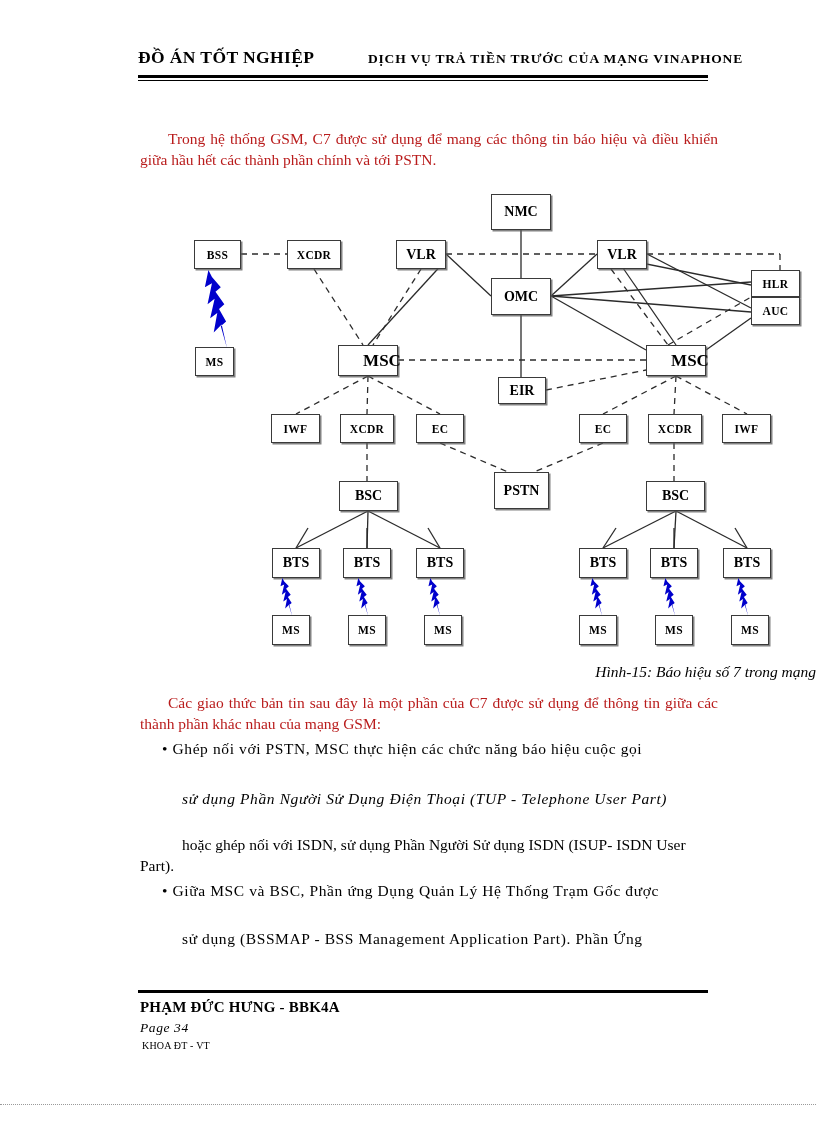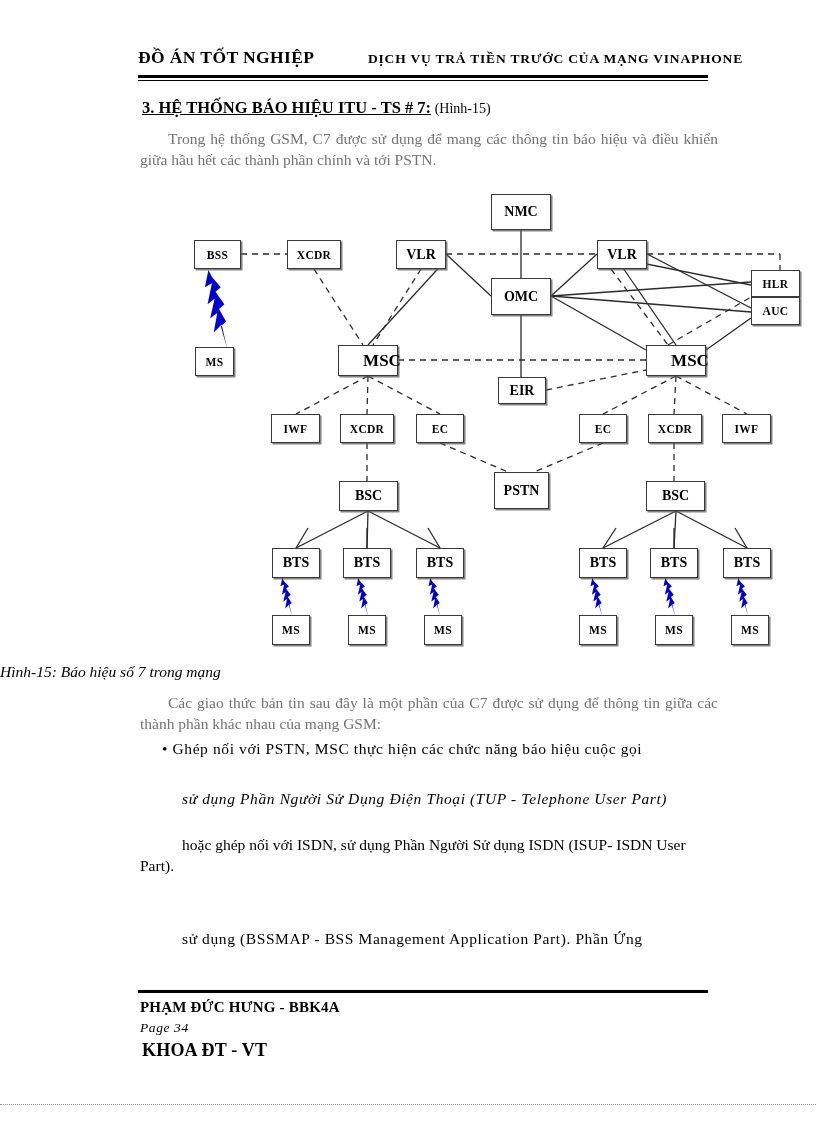--- a/index.html
+++ b/index.html
@@ -73,35 +73,35 @@
   .sect-title .fig {
     font-size: 14px;
     font-weight: normal;
   }
 
   .para {
     position: absolute;
     font-size: 15.5px;
     line-height: 21px;
     text-align: justify;
-    color: #737373;
+    color: #b91c1c;
   }
   .p-intro {
     left: 140px;
     top: 128px;
     width: 578px;
     text-indent: 28px;
   }
 
   .caption {
     position: absolute;
     left: 0;
     top: 663px;
     width: 816px;
-    text-align: left;
+    text-align: right;
     font-style: italic;
     font-size: 15.5px;
   }
 
   .p-after {
     left: 140px;
     top: 692px;
     width: 578px;
     text-indent: 28px;
   }
@@ -157,22 +157,22 @@
     top: 1020px;
     font-size: 13.5px;
     font-style: italic;
     letter-spacing: 0.6px;
     white-space: nowrap;
   }
   .ftr-dept {
     position: absolute;
     left: 142px;
     top: 1040px;
-    font-size: 18px;
-    font-weight: bold;
+    font-size: 10px;
+    font-weight: normal;
     letter-spacing: 0.2px;
     white-space: nowrap;
   }
   .page-edge {
     position: absolute;
     left: 0;
     top: 1104px;
     width: 816px;
     height: 1px;
     border-top: 1px dotted #9a9a9a;
@@ -211,23 +211,20 @@
 <body>
 
 <div class="page">
 
   <div class="hdr">
     <div class="hdr-left">ĐỒ ÁN TỐT NGHIỆP</div>
     <div class="hdr-right">DỊCH VỤ TRẢ TIỀN TRƯỚC CỦA MẠNG VINAPHONE</div>
   </div>
   <div class="hdr-rule"></div>
 
-  <div class="sect-title">
-    <span class="u">3. HỆ THỐNG BÁO HIỆU ITU - TS # 7:</span><span class="fig"> (Hình-15)</span>
-  </div>
 
   <div class="para p-intro">Trong hệ thống GSM, C7 được sử dụng để mang các thông tin báo hiệu và điều khiển giữa hầu hết các thành phần chính và tới PSTN.</div>
 
   <div id="diagram">
     <svg id="links-svg" width="816" height="1123" style="position:absolute;left:0;top:0;">
         <line x1="493" y1="230" x2="493" y2="278" stroke="#2b2b2b" stroke-width="1.3"></line>
         <line x1="493" y1="315" x2="493" y2="377" stroke="#2b2b2b" stroke-width="1.3"></line>
         <line x1="418" y1="254" x2="463" y2="296" stroke="#2b2b2b" stroke-width="1.3"></line>
         <line x1="463" y1="296" x2="523" y2="296" stroke="#2b2b2b" stroke-width="1.3"></line>
         <line x1="523" y1="296" x2="569" y2="254" stroke="#2b2b2b" stroke-width="1.3"></line>
@@ -407,20 +404,23 @@
   </div>
 
   <div class="sub-line s1">
     <span class="ind sp">sử dụng Phần Người Sử Dụng Điện Thoại (TUP - Telephone User Part)</span>
   </div>
 
   <div class="sub-line s2">
     <span class="ind">hoặc ghép nối với ISDN, sử dụng Phần Người Sử dụng ISDN (ISUP- ISDN User Part).</span>
   </div>
 
+  <div class="bullet-line b2">
+    <span class="bl sp">• Giữa MSC và BSC, Phần ứng Dụng Quản Lý Hệ Thống Trạm Gốc được</span>
+  </div>
 
   <div class="sub-line s3">
     <span class="ind sp">sử dụng (BSSMAP - BSS Management Application Part). Phần Ứng</span>
   </div>
 
   <div class="ftr-rule"></div>
   <div class="ftr-name">PHẠM ĐỨC HƯNG - BBK4A</div>
   <div class="ftr-page">Page 34</div>
   <div class="ftr-dept">KHOA ĐT - VT</div>
   <div class="page-edge"></div>

